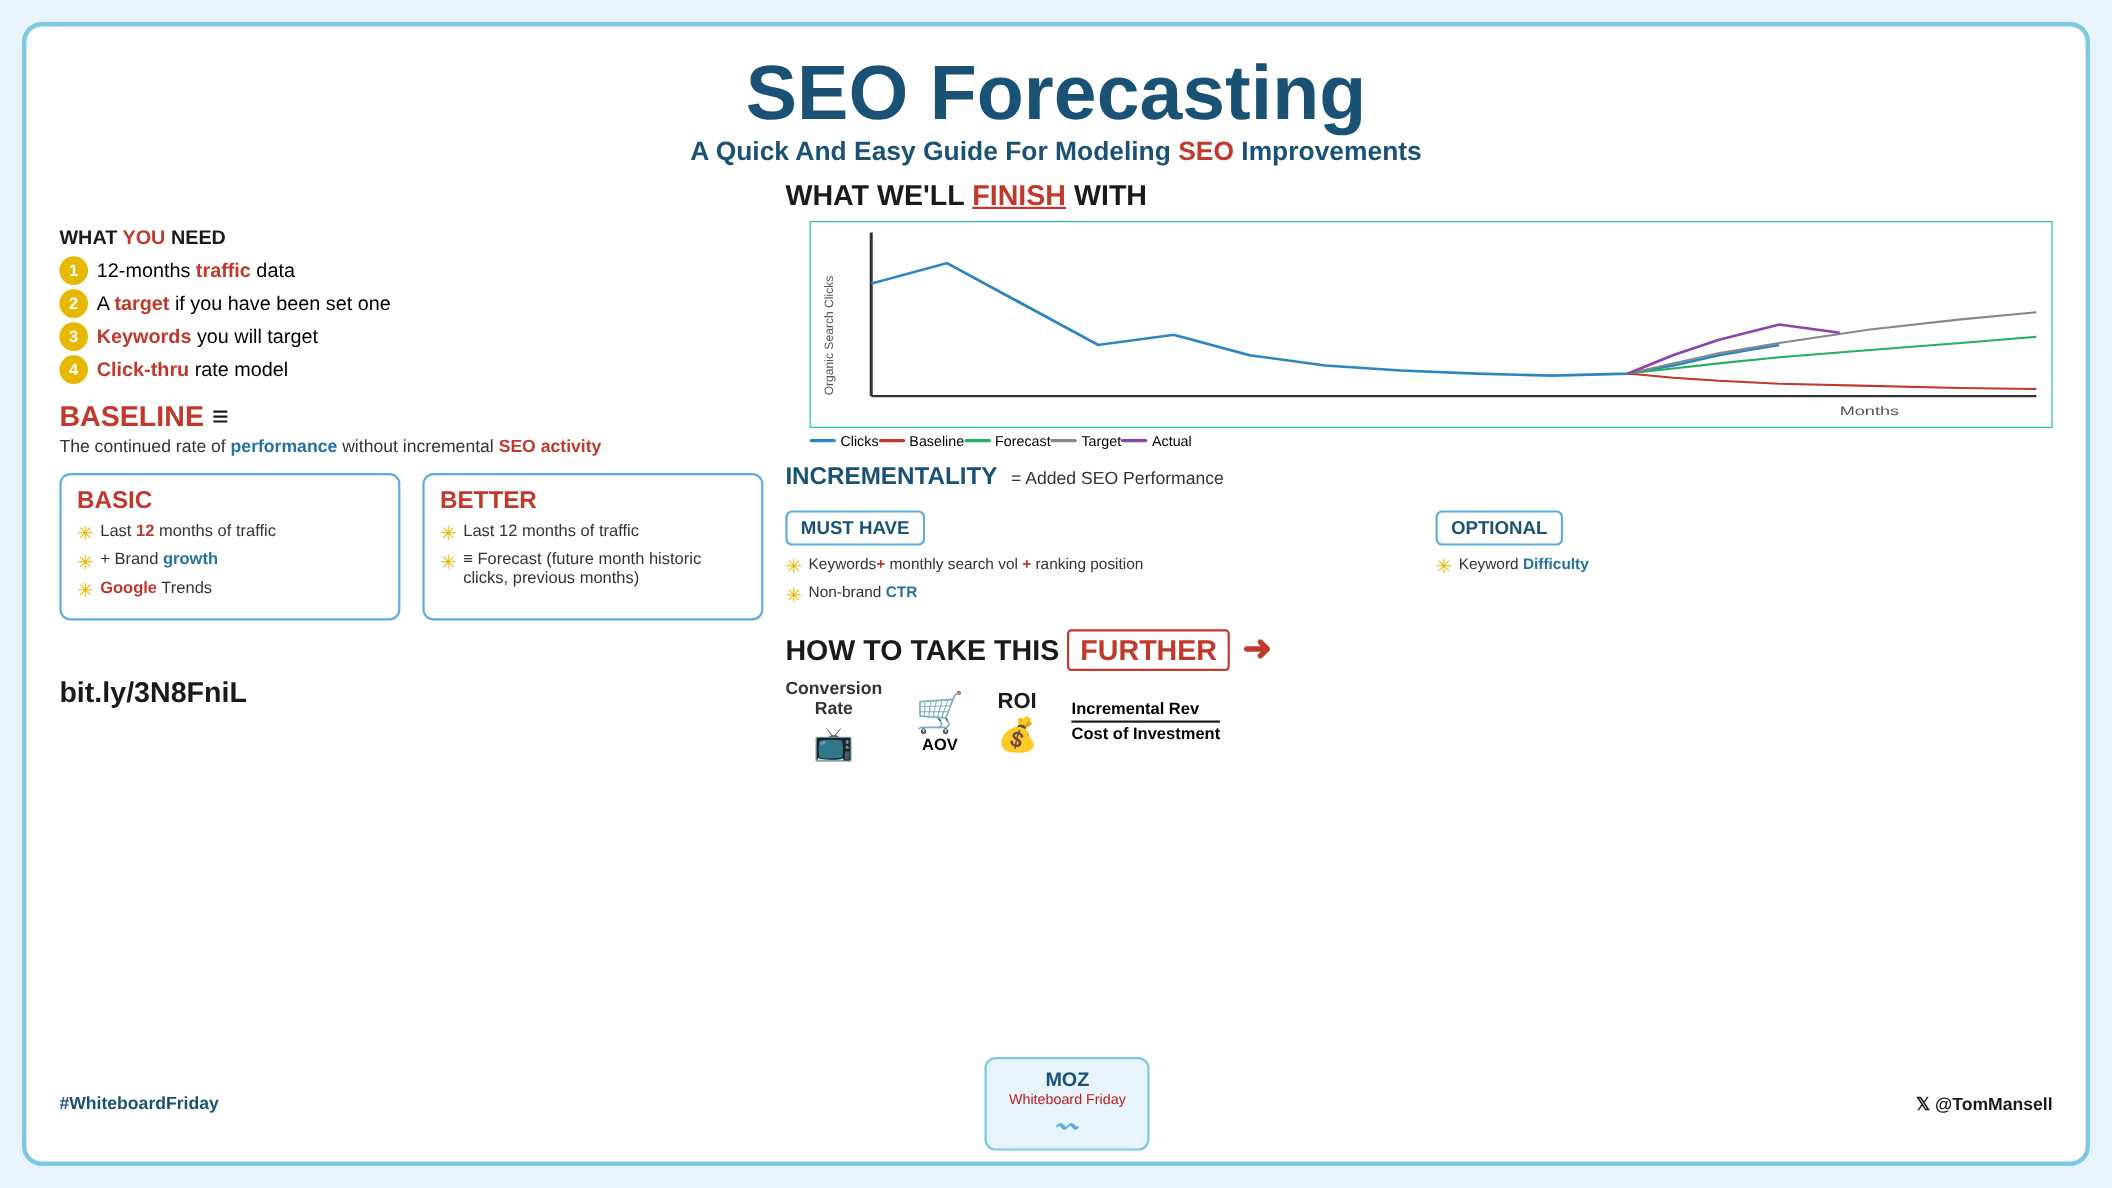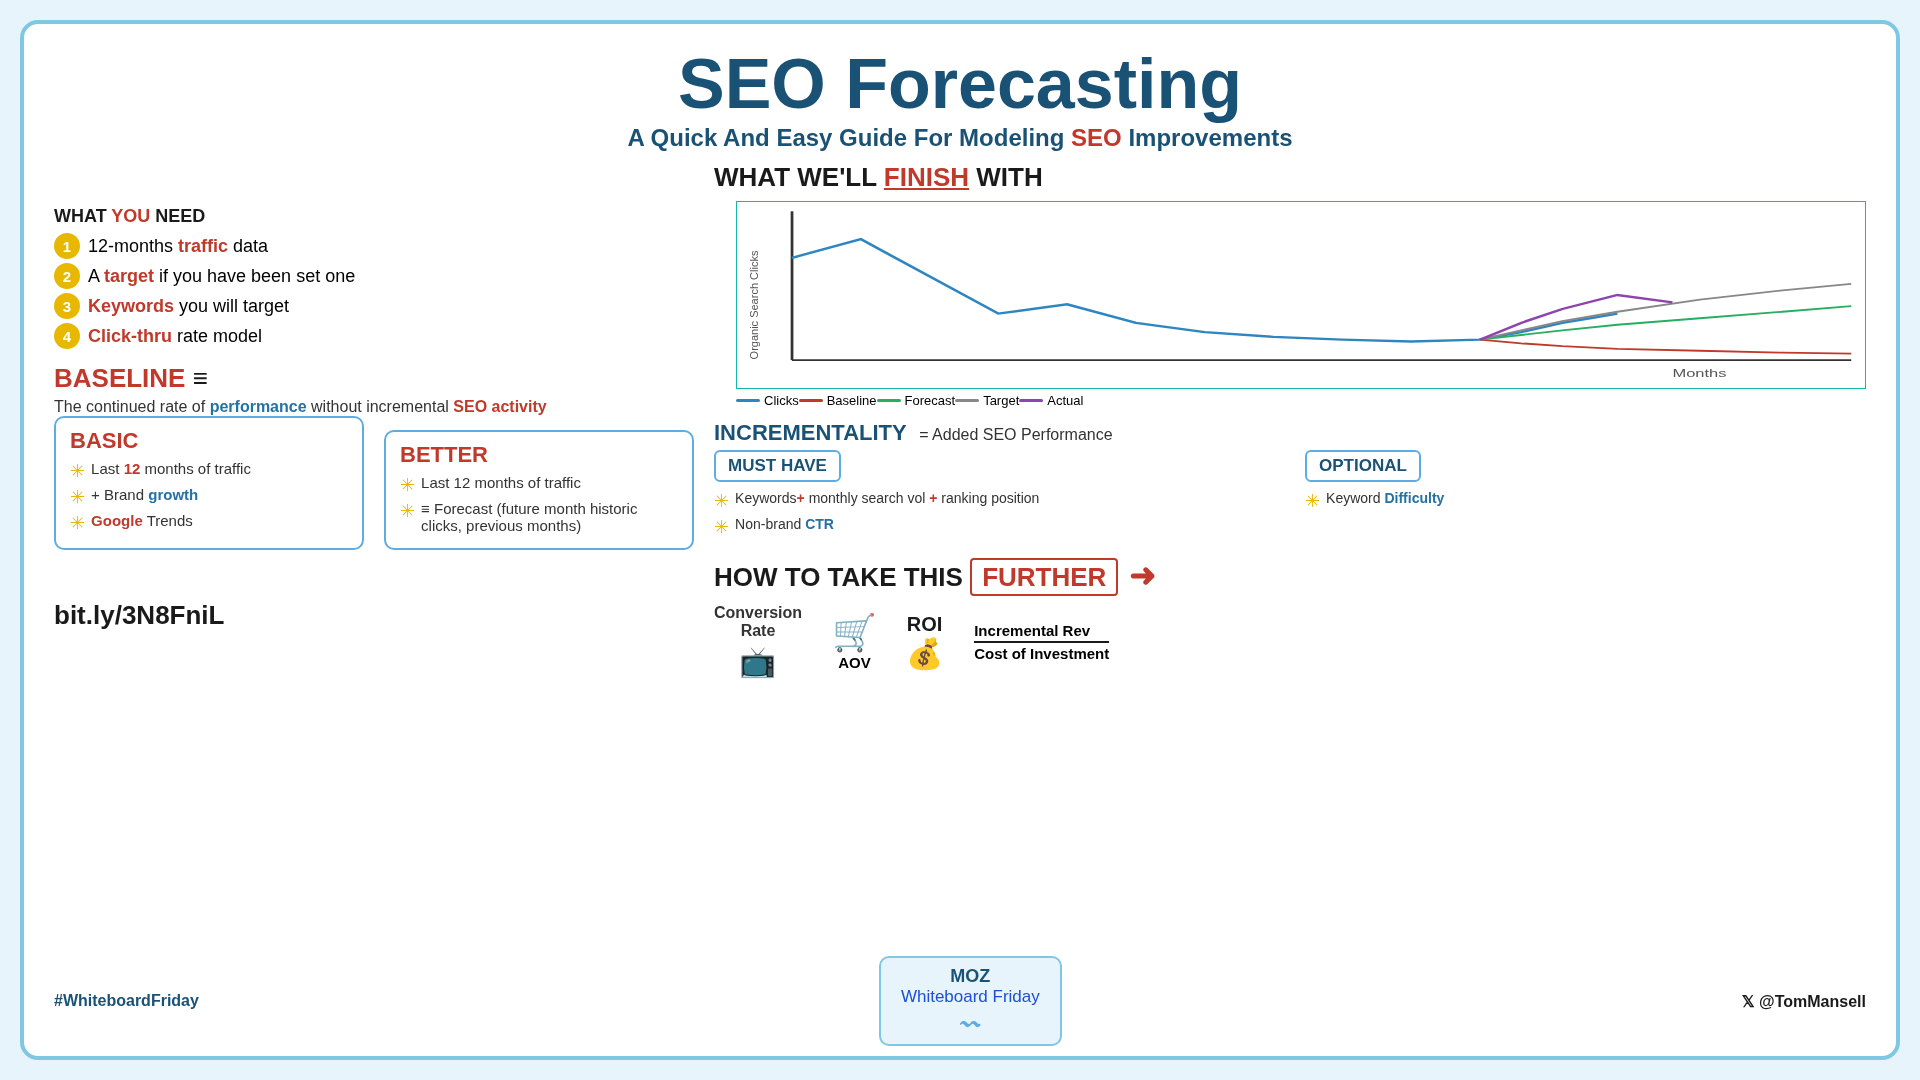--- a/index.html
+++ b/index.html
@@ -98,21 +98,21 @@
     .baseline-desc {
       font-size: 16px;
       color: #333;
       margin-top: 4px;
     }
     .baseline-desc .perf { color: #2471a3; font-weight: bold; }
     .baseline-desc .seo { color: #c0392b; font-weight: bold; }
     .basic-better {
       display: flex;
       gap: 20px;
-      align-items: flex-end;
+      margin-top: 14px;
     }
     .basic-box, .better-box {
       border: 2.5px solid #5dade2;
       border-radius: 10px;
       padding: 10px 14px;
       flex: 1;
     }
     .basic-title, .better-title {
       font-size: 22px;
       font-weight: 900;
@@ -194,21 +194,21 @@
       color: #1a5276;
     }
     .incr-sub {
       font-size: 16px;
       color: #333;
       margin-left: 8px;
     }
     .must-optional {
       display: flex;
       gap: 30px;
-      margin-top: 4px;
+      margin-top: 18px;
     }
     .must-box, .optional-box {
       flex: 1;
     }
     .must-header, .optional-header {
       display: inline-block;
       border: 2px solid #5dade2;
       border-radius: 6px;
       padding: 4px 12px;
       font-size: 17px;
@@ -276,21 +276,21 @@
     }
     .hashtag { color: #1a5276; font-size: 16px; font-weight: bold; }
     .moz-box {
       background: #e8f4fb;
       border: 2px solid #7ec8e3;
       border-radius: 10px;
       padding: 8px 20px;
       text-align: center;
     }
     .moz-title { font-size: 18px; font-weight: 900; color: #1a5276; }
-    .moz-sub { font-size: 17px; color: #1d4ed8; }
+    .moz-sub { font-size: 13px; color: #b91c1c; }
     .twitter-handle { color: #1a1a1a; font-size: 16px; font-weight: bold; }
     
     .chart-svg { width: 100%; height: 100%; }
   </style>
 </head>
 <body>
 
 <div class="outer-border">
 
   <div class="title-section">

